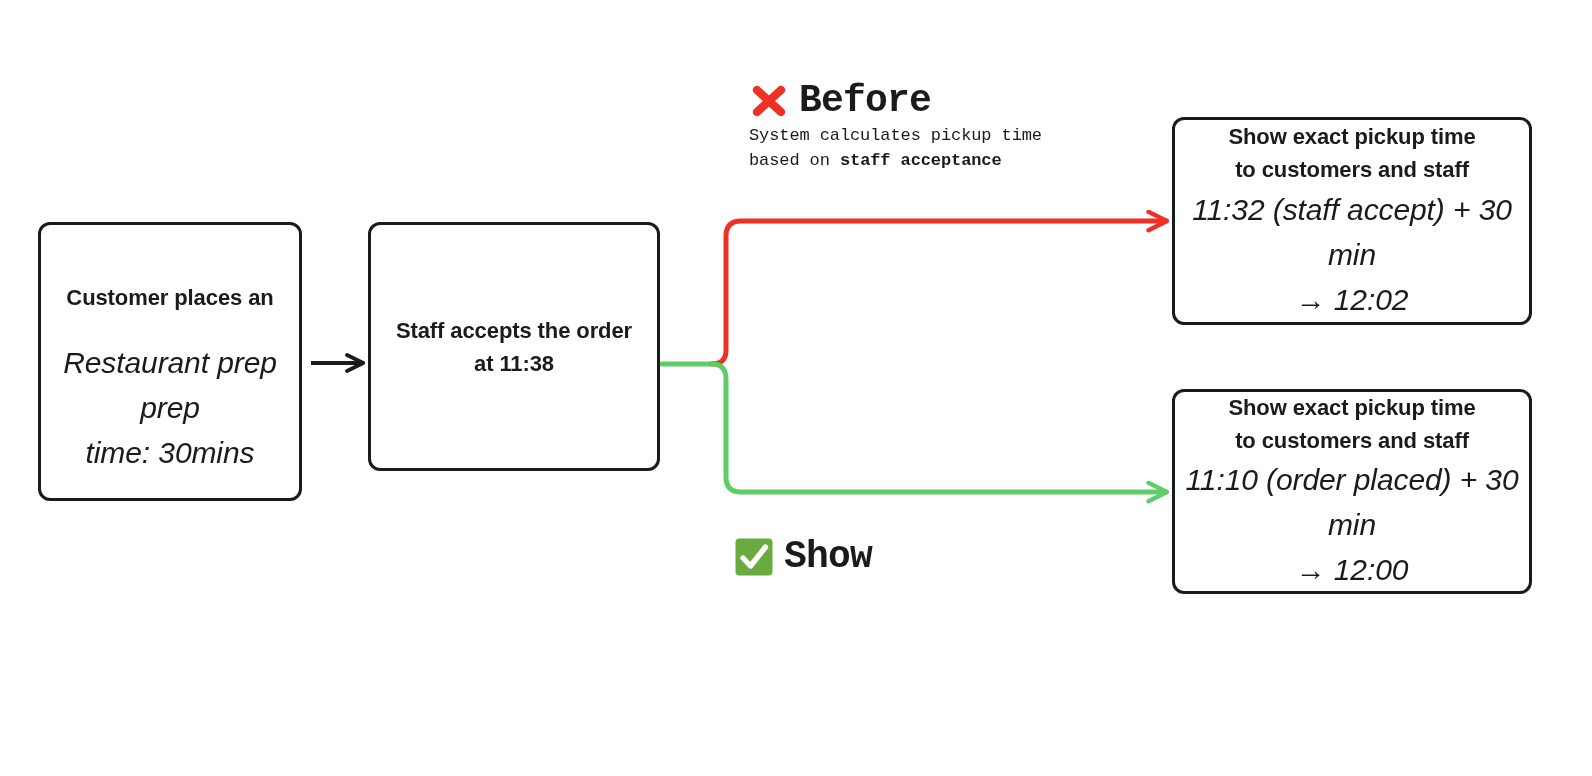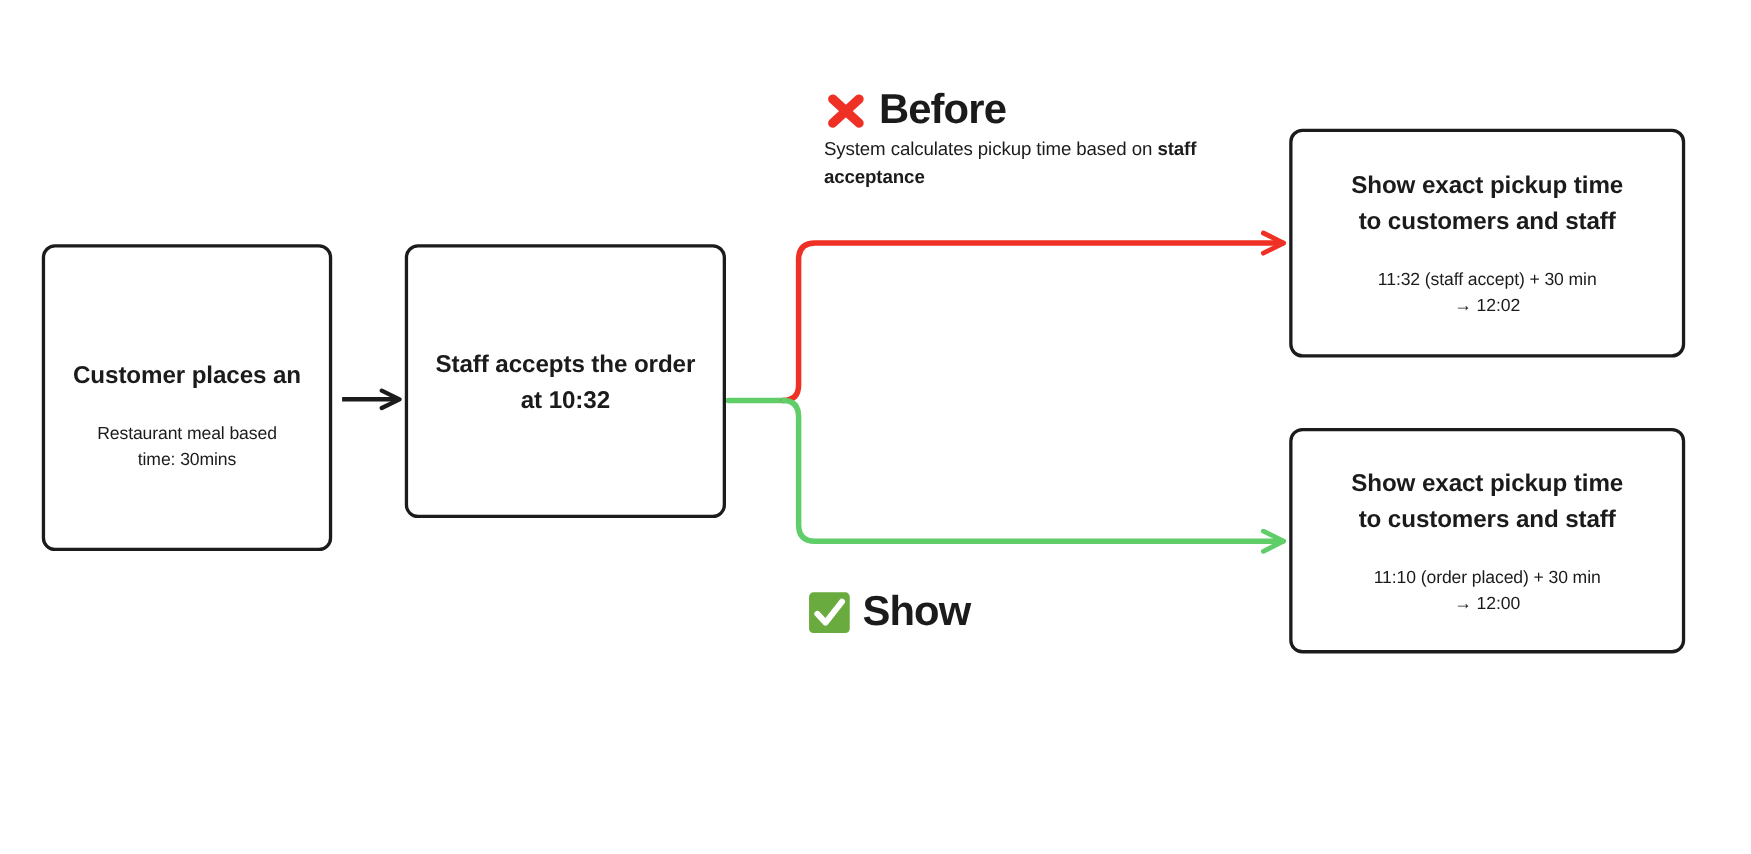--- a/index.html
+++ b/index.html
@@ -33,21 +33,22 @@
     text-align: center;
     color: #1b1b1b;
   }
   .flowbox .line-bold {
     font-weight: bold;
     font-size: 22px;
     line-height: 1.50;
     letter-spacing: -0.1px;
   }
   .flowbox .line-italic {
-    font-size: 16px;
+    font-style: italic;
+    font-size: 30px;
     line-height: 1.50;
     letter-spacing: -0.1px;
   }
   .gap {
     height: 26px;
   }
 
   
   #box-order        { left: 38px;   top: 222px; width: 264px; height: 279px; }
   #box-accept       { left: 368px;  top: 222px; width: 292px; height: 249px; }
@@ -66,20 +67,21 @@
     top: 0;
     width: 1592px;
     height: 776px;
     pointer-events: none;
   }
 
   
   .annot {
     position: absolute;
     color: #1b1b1b;
+    font-family: Liberation Mono, monospace;
   }
   .annot-head {
     display: flex;
     align-items: center;
     gap: 10px;
     margin-bottom: 2px;
   }
   .annot-head .title {
     font-size: 38px;
     font-weight: bold;
@@ -121,27 +123,27 @@
     <path d="M 662 364 L 712 364" fill="none" stroke="#5fce68" stroke-width="5" stroke-linecap="round"></path>
 
     <path d="M 712 364 Q 726 364 726 350 L 726 236 Q 726 221 741 221 L 1166 221" fill="none" stroke="#ee3124" stroke-width="5" stroke-linecap="round" stroke-linejoin="round" marker-end="url(#arrow-red)"></path>
 
     <path d="M 712 364 Q 726 364 726 379 L 726 477 Q 726 492 741 492 L 1166 492" fill="none" stroke="#5fce68" stroke-width="5" stroke-linecap="round" stroke-linejoin="round" marker-end="url(#arrow-green)"></path>
   </svg>
 
   <div class="flowbox" id="box-order">
     <div class="line-bold">Customer places an</div>
     <div class="gap"></div>
-    <div class="line-italic">Restaurant meal based</div>
+    <div class="line-italic">Restaurant prep prep</div>
     <div class="line-italic">time: 30mins</div>
   </div>
 
   <div class="flowbox" id="box-accept">
     <div class="line-bold">Staff accepts the order</div>
-    <div class="line-bold">at 10:32</div>
+    <div class="line-bold">at 11:38</div>
   </div>
 
   <div class="annot" id="annot-before">
     <div class="annot-head">
       <svg class="emoji-icon" width="40" height="40" viewBox="0 0 40 40" xmlns="http://www.w3.org/2000/svg">
         <g stroke="#ee3124" stroke-width="8.4" stroke-linecap="round">
           <line x1="8" y1="9" x2="32" y2="31"></line>
           <line x1="32" y1="9" x2="8" y2="31"></line>
         </g>
       </svg>

